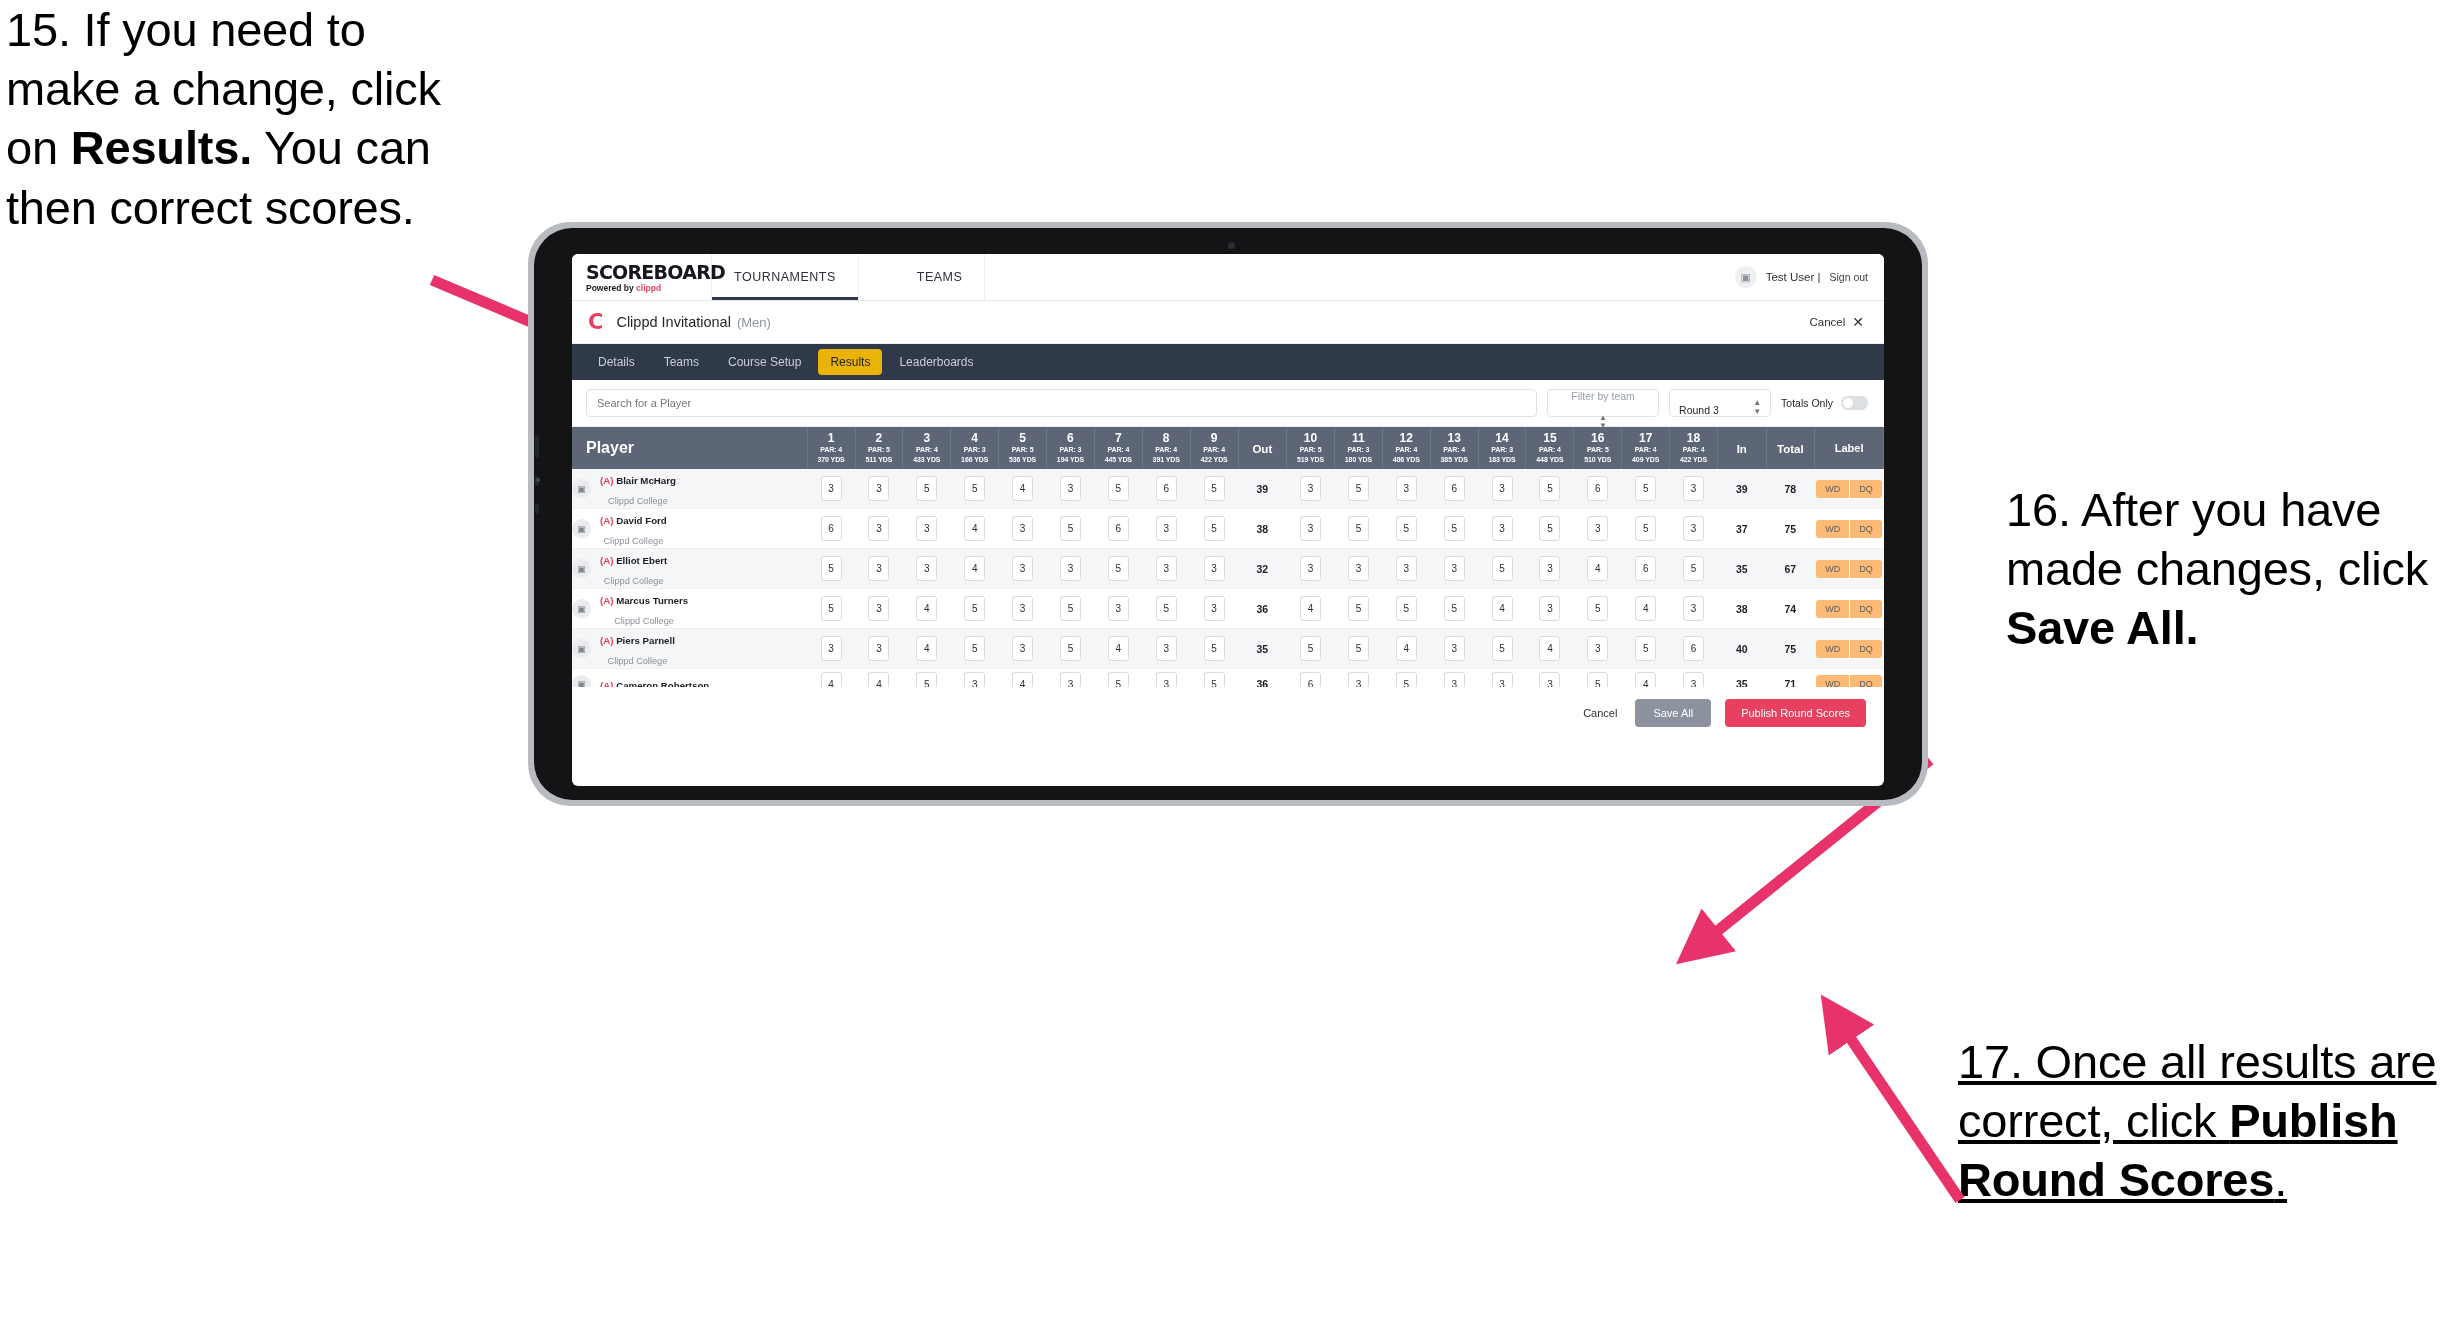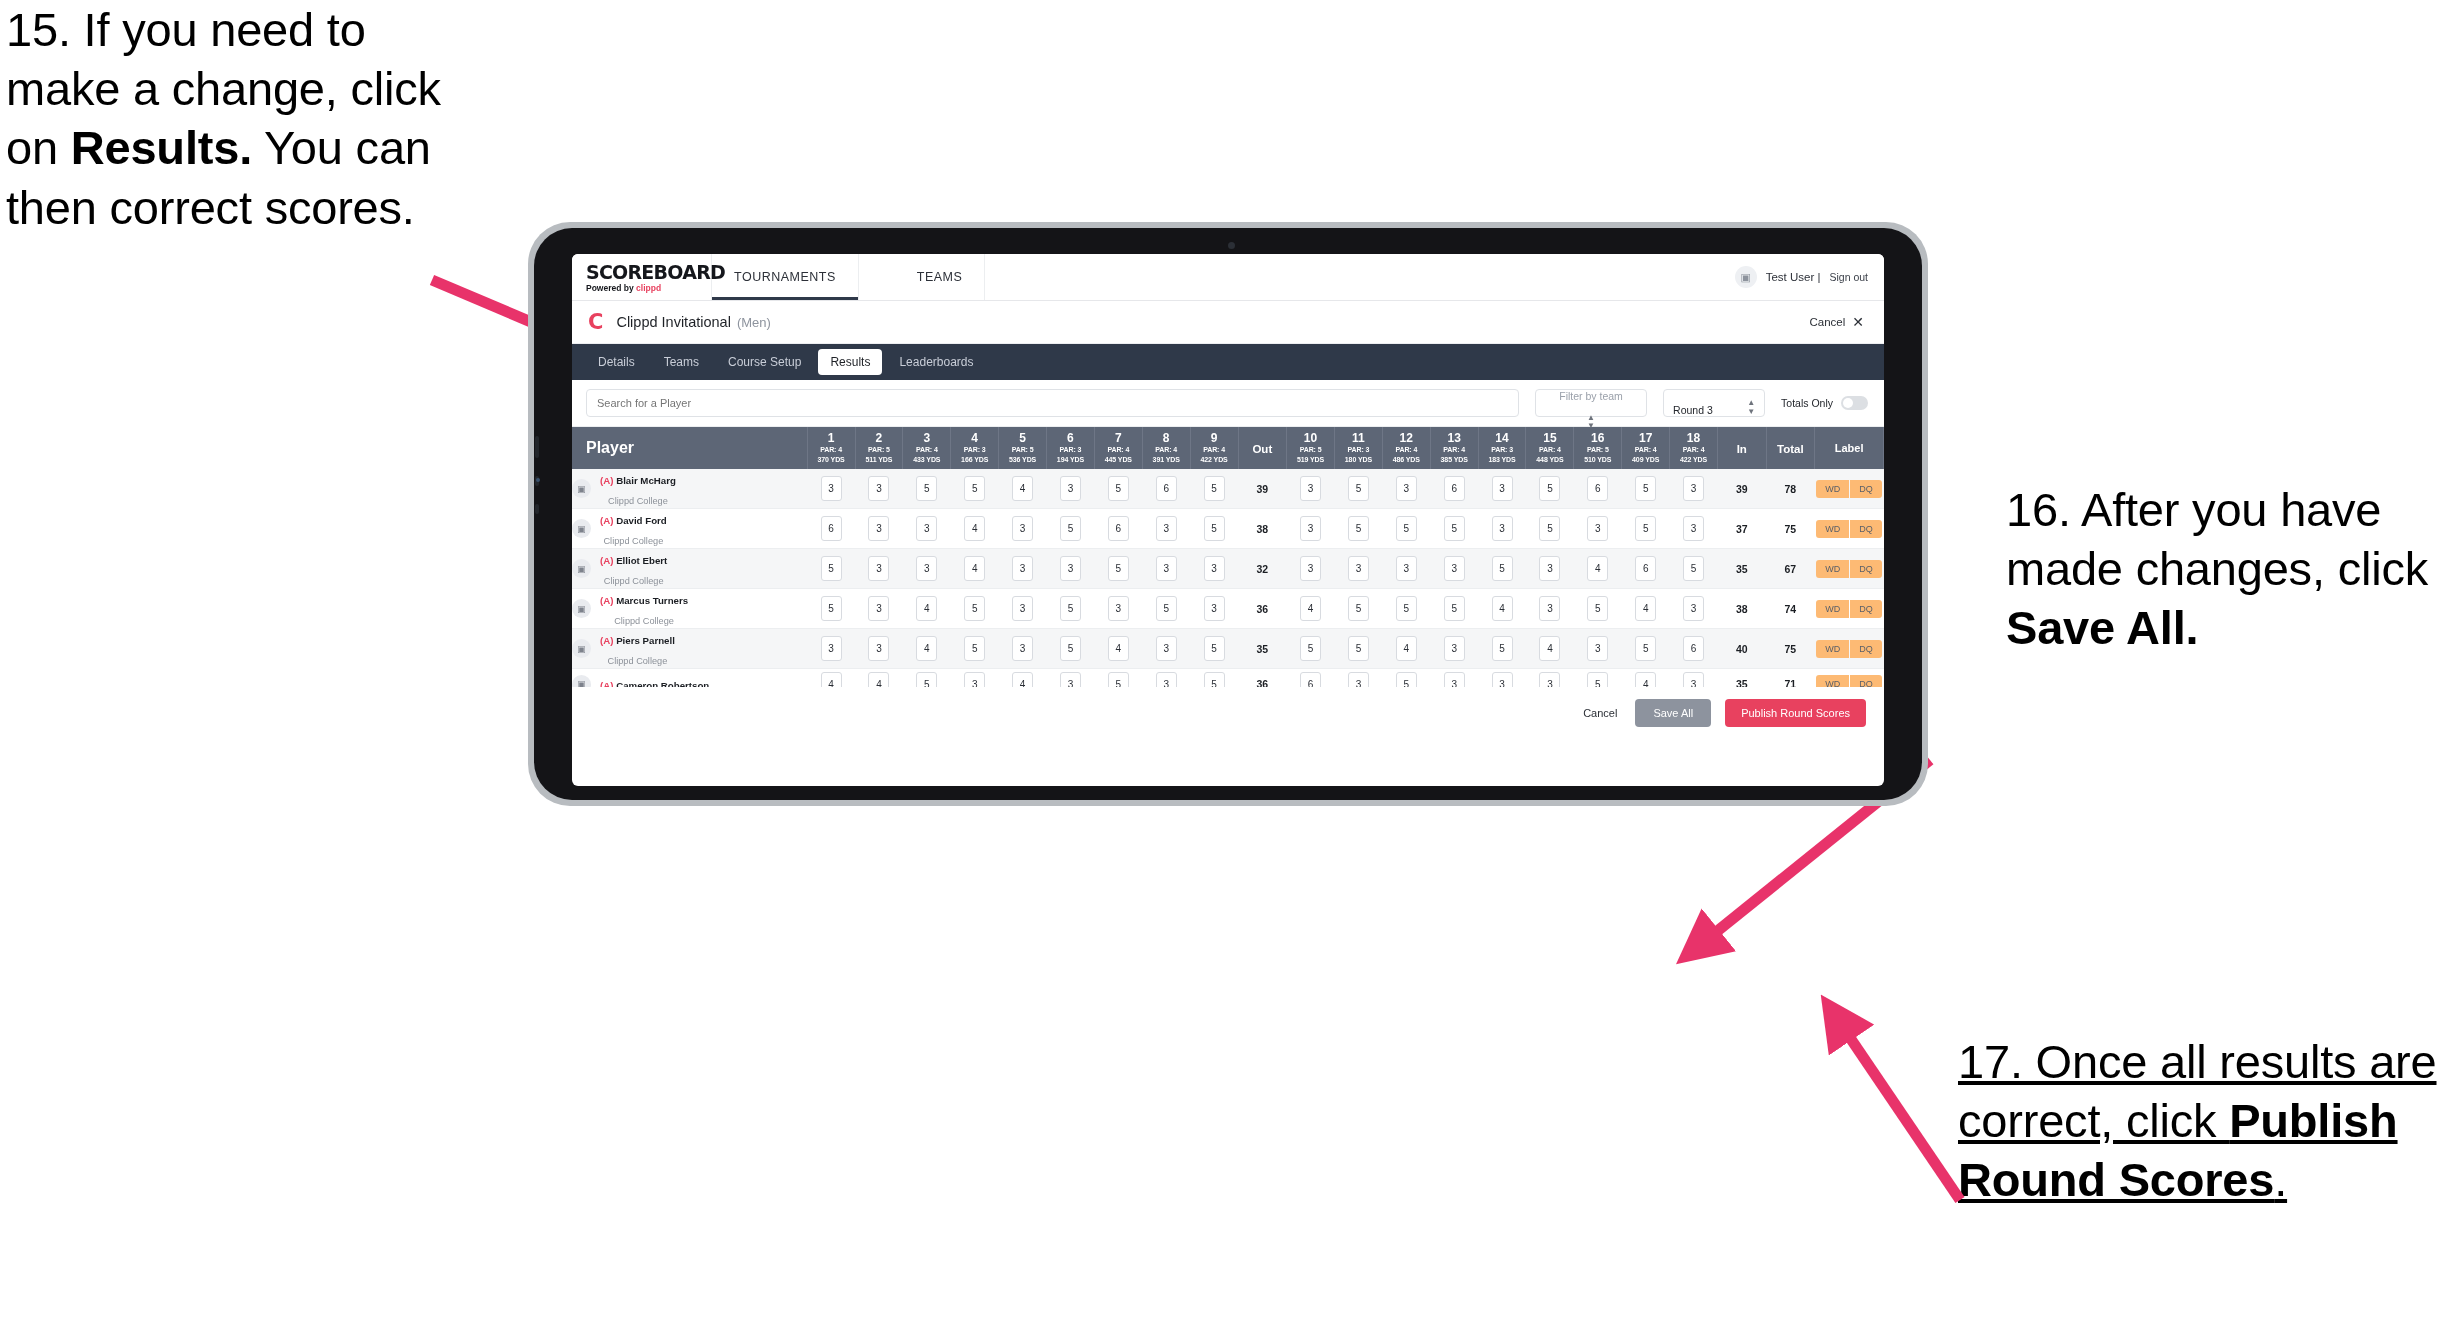--- a/index.html
+++ b/index.html
@@ -216,32 +216,32 @@
     gap: 5px;
   }
   .tab {
     font-size: 12px;
     color: #c9ced8;
     padding: 6px 12px;
     border-radius: 4px;
     cursor: pointer;
   }
   .tab.active {
-    background: #ffffff;
+    background: #eab308;
     color: #1e2126;
   }
 
   
   .filterbar {
     height: 46px;
     background: #ffffff;
     display: flex;
     align-items: center;
     padding: 0 14px;
-    gap: 16px;
+    gap: 10px;
   }
   .search-input {
     flex: 1;
     height: 26px;
     border: 1px solid #dfe2e6;
     border-radius: 4px;
     background: #fff;
     font-size: 11px;
     color: #9aa0aa;
     padding: 0 10px;

